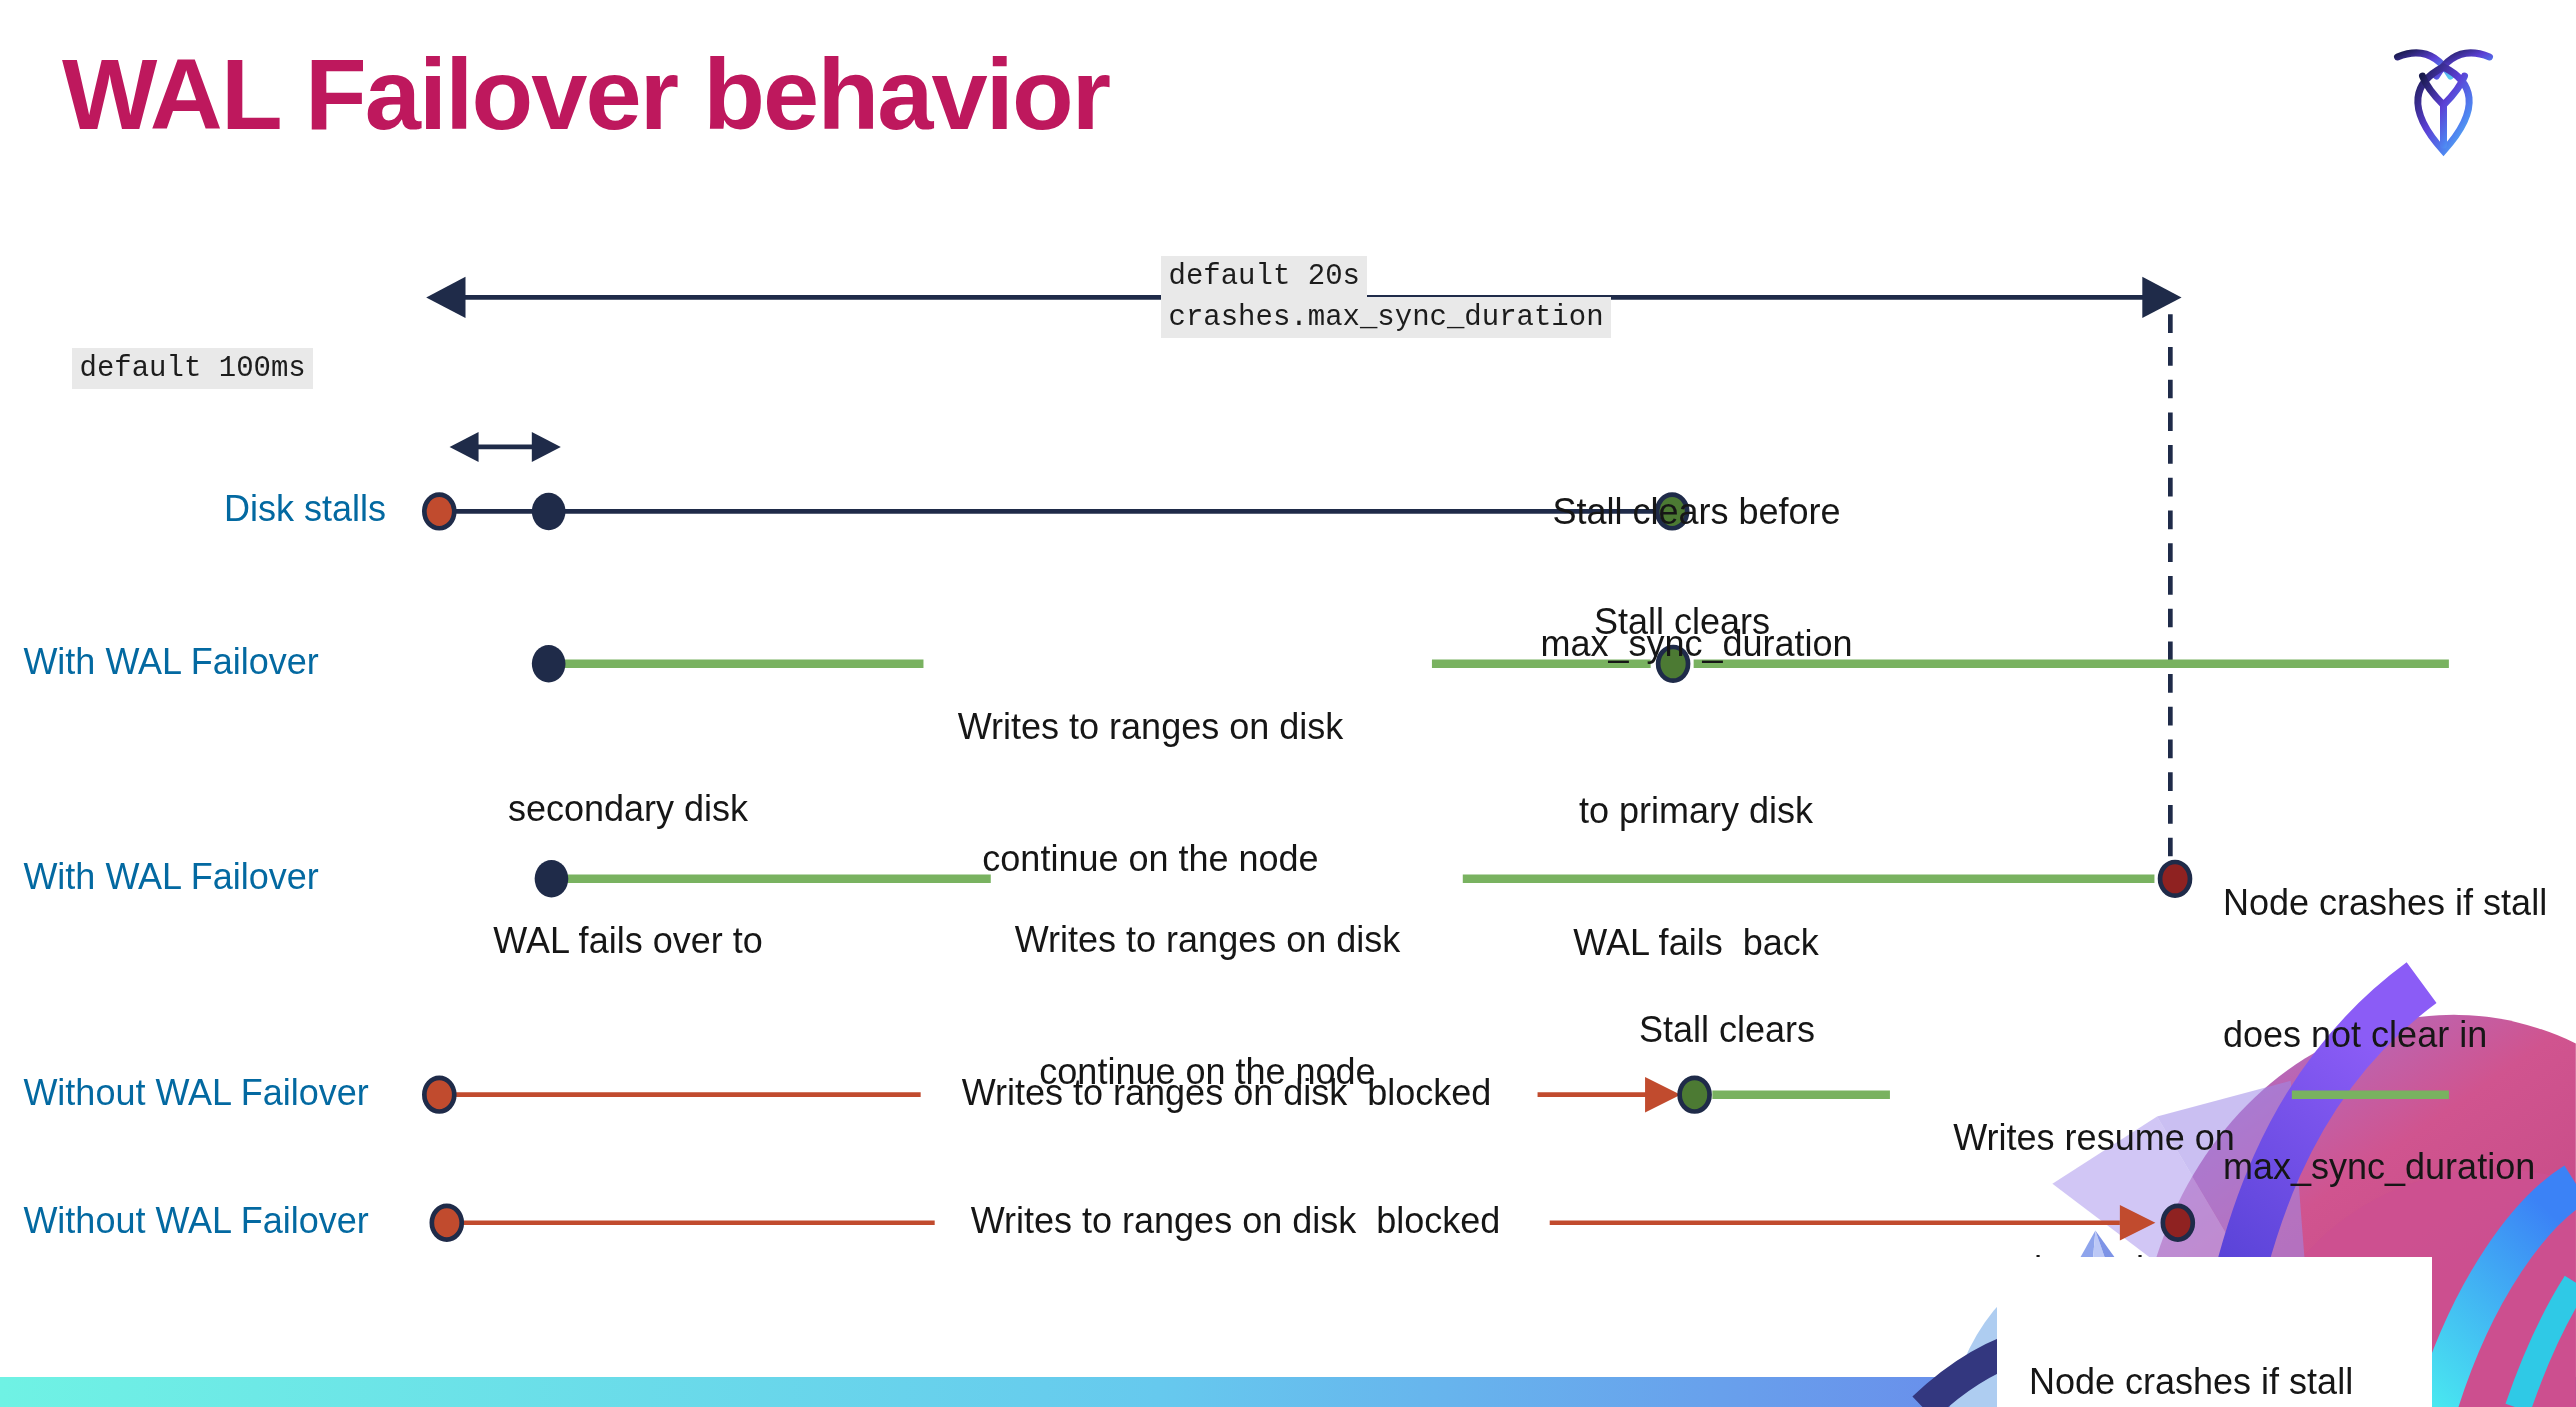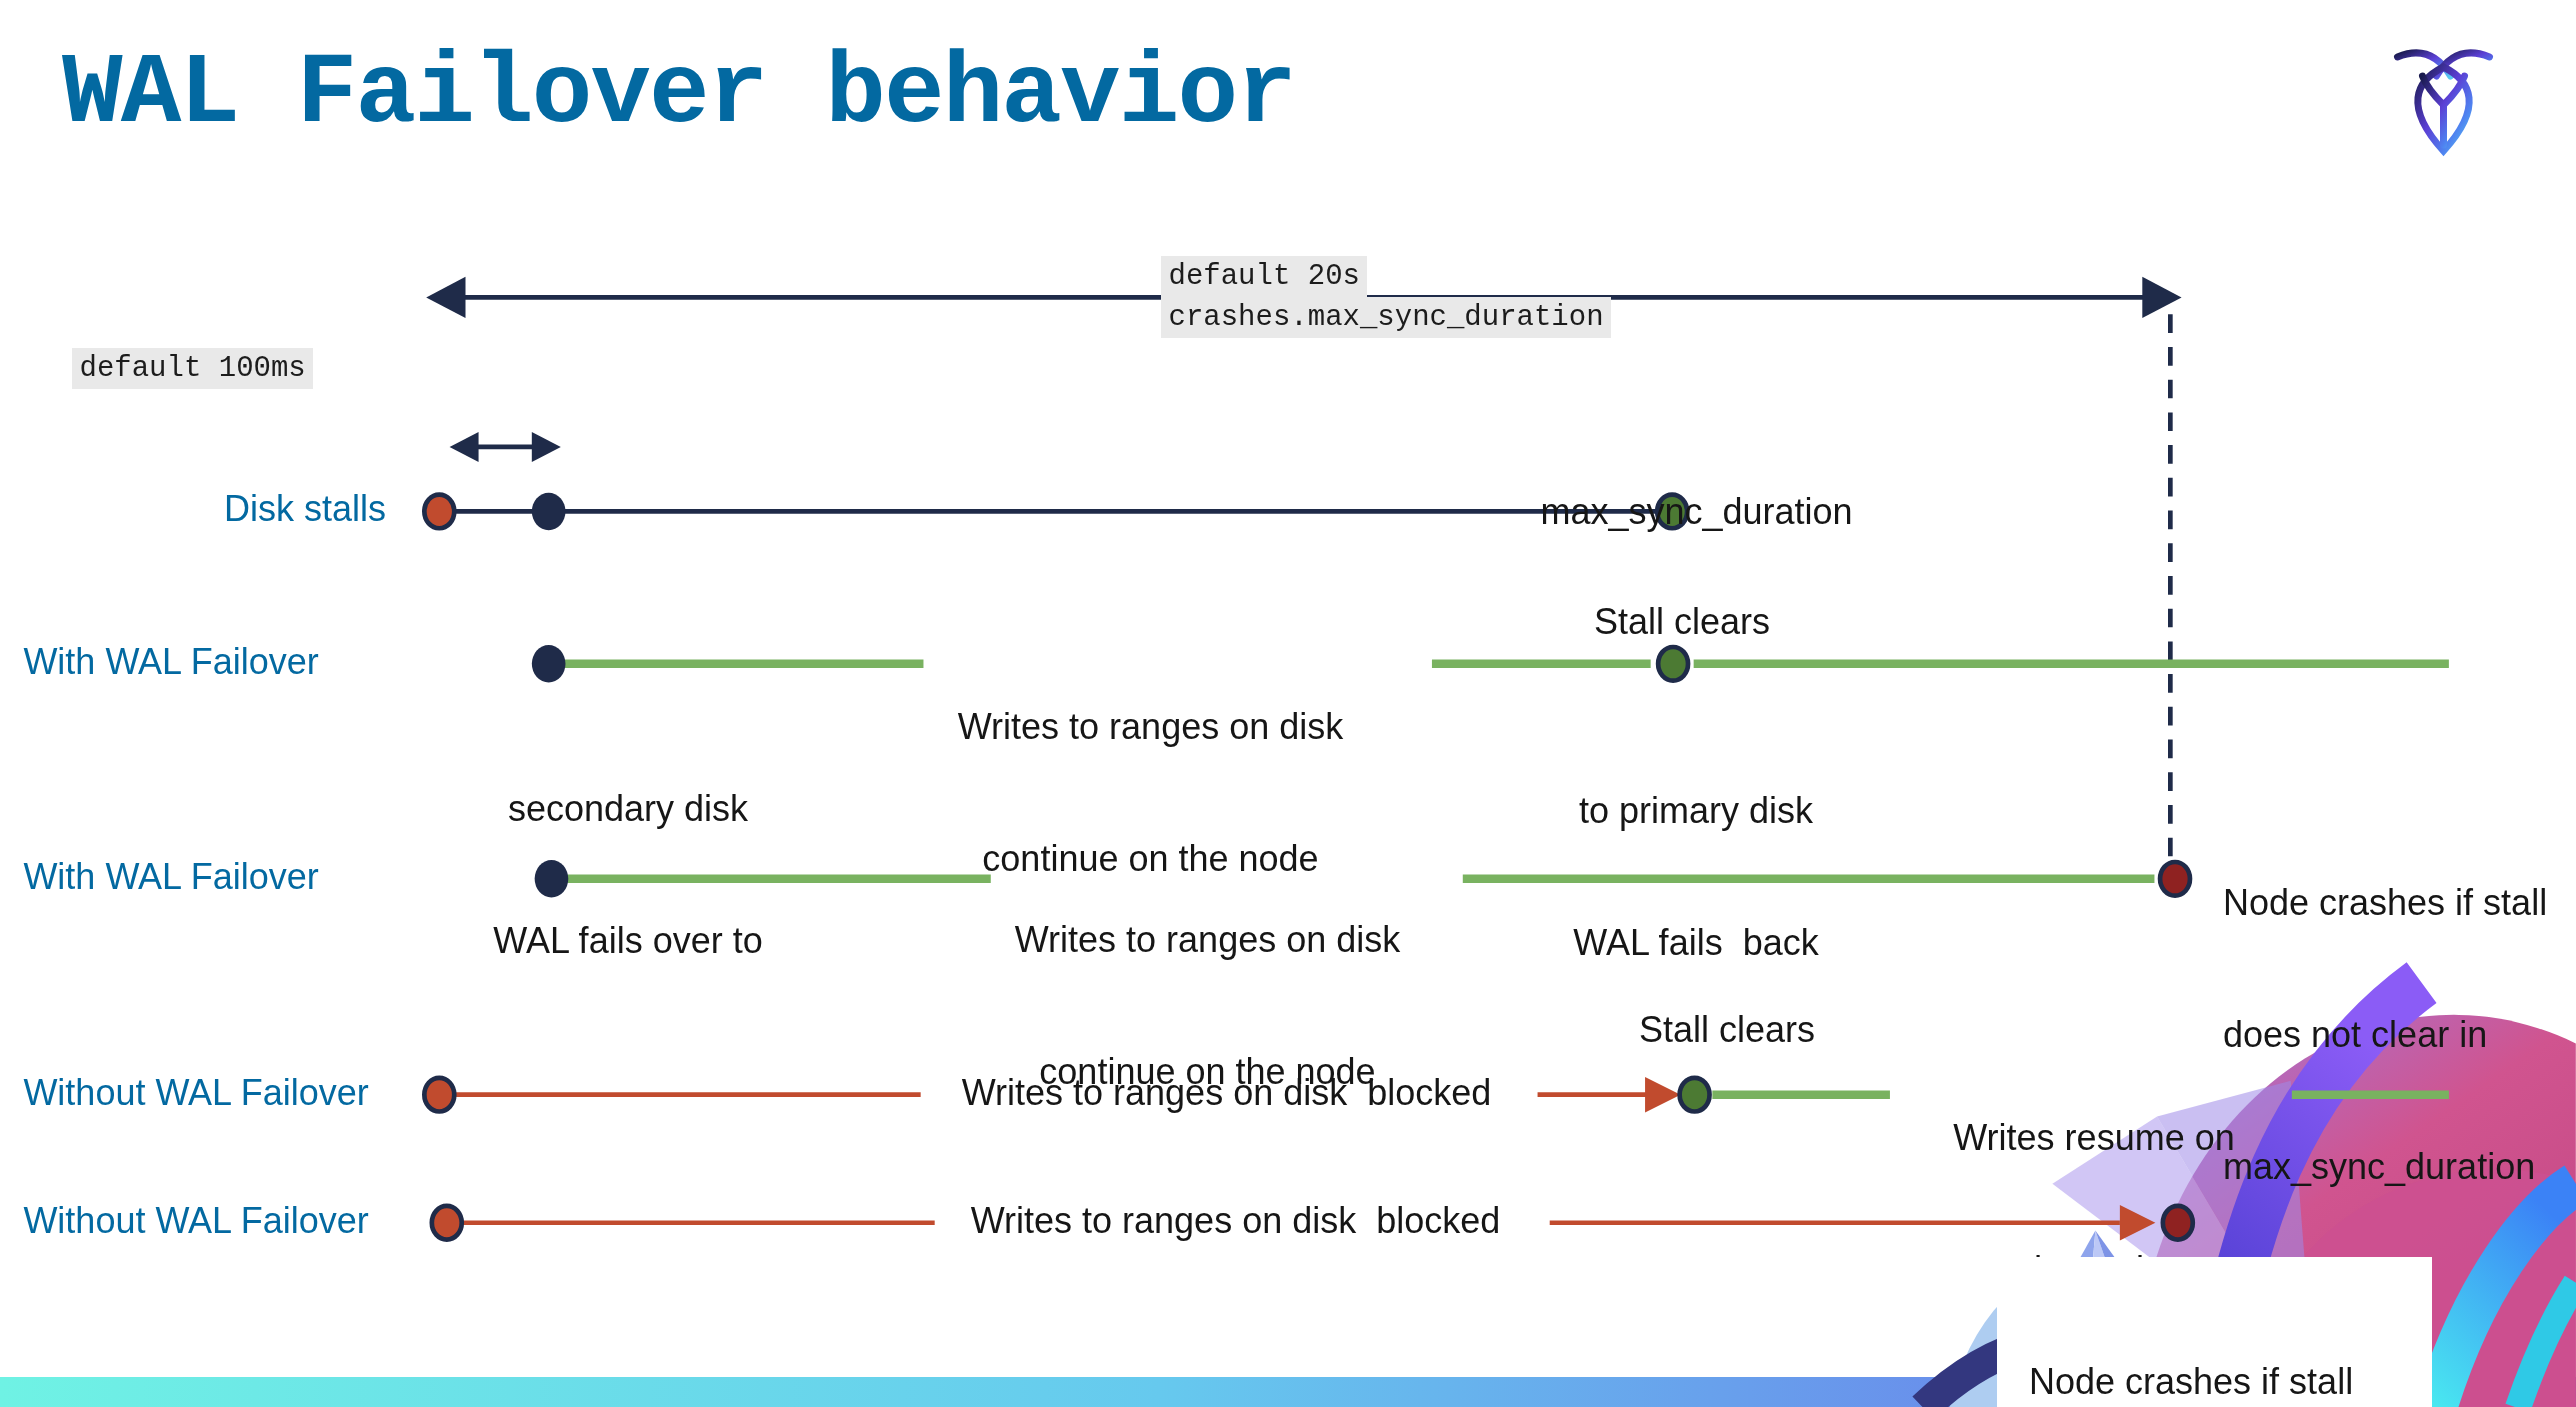--- a/index.html
+++ b/index.html
@@ -1,20 +1,20 @@
 <!DOCTYPE html>
 <html style="font-size:15px"><head>
 <meta charset="utf-8">
 <style>
   html,body{margin:0;padding:0;background:#ffffff;}
   body{width:2576px;height:1408px;position:relative;overflow:hidden;
        font-family:"Liberation Sans",sans-serif;color:#141414;}
   .abs{position:absolute;}
-  .title{font-size:101px;font-weight:800;letter-spacing:-1.9px;color:#0369a1;
-         font-family:Liberation Mono, monospace;}
+  .title{font-size:101px;font-weight:800;letter-spacing:-1.9px;color:#be185d;
+         font-family:Liberation Sans, sans-serif;}
   .code{font-family:"Liberation Mono","DejaVu Sans Mono",monospace;
         font-size:29px;line-height:39px;color:#1c1c1c;margin-left:28px;}
   .code span{background:#e9e9e9;padding:0.9px 7.5px;display:inline-block;}
   .lbl{font-size:36px;line-height:44px;color:#161616;white-space:pre-wrap;}
   .center{text-align:center;}
   .right{text-align:right;}
   .rowlabel{font-size:36px;color:#0369a1;}
   .whitebox{background:#ffffff;padding:15px 9.3px 9.3px 32px;}
   svg{display:block;}
   .z0{z-index:0}.z1{z-index:1}.z2{z-index:2}.z3{z-index:3}
@@ -145,20 +145,21 @@
   <span>default 100ms</span><br>
 </div>
 
 <div class="abs z3 rowlabel right" style="left:93px;top:488px;width:293px;">Disk stalls</div>
 <div class="abs z3 rowlabel" style="left:23.4px;top:641px;">With WAL Failover</div>
 <div class="abs z3 rowlabel" style="left:23.4px;top:856px;">With WAL Failover</div>
 <div class="abs z3 rowlabel" style="left:23.4px;top:1072px;">Without WAL Failover</div>
 <div class="abs z3 rowlabel" style="left:23.4px;top:1200px;">Without WAL Failover</div>
 
 <div class="abs z3 lbl center" style="left:1486px;top:402px;width:421px;">
+  <div>Stall clears before</div>
   <div>max_sync_duration</div>
 </div>
 
 <div class="abs z3 lbl center" style="left:940px;top:617px;width:421px;">
   <div>Writes to ranges on disk</div>
   <div>continue on the node</div>
 </div>
 
 <div class="abs z3 lbl center" style="left:1542px;top:600px;width:280px;">Stall clears</div>
 

